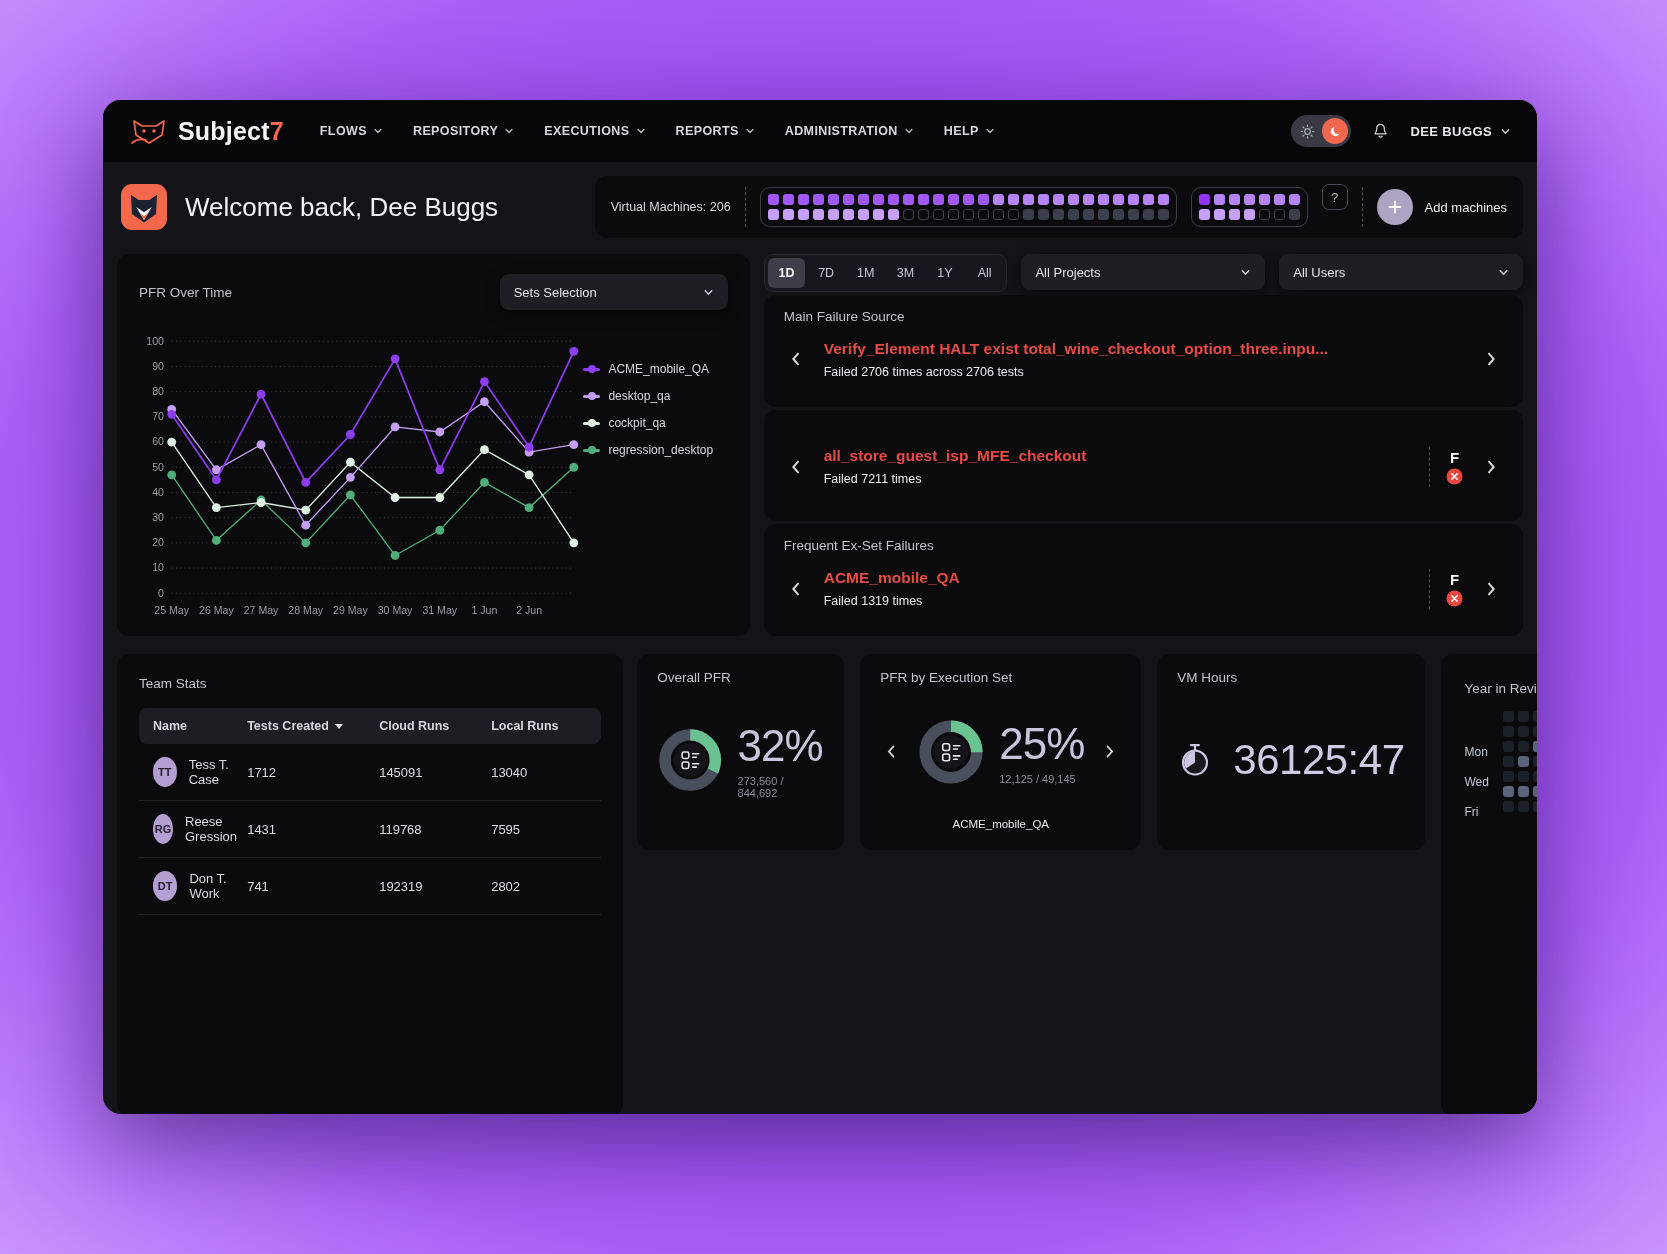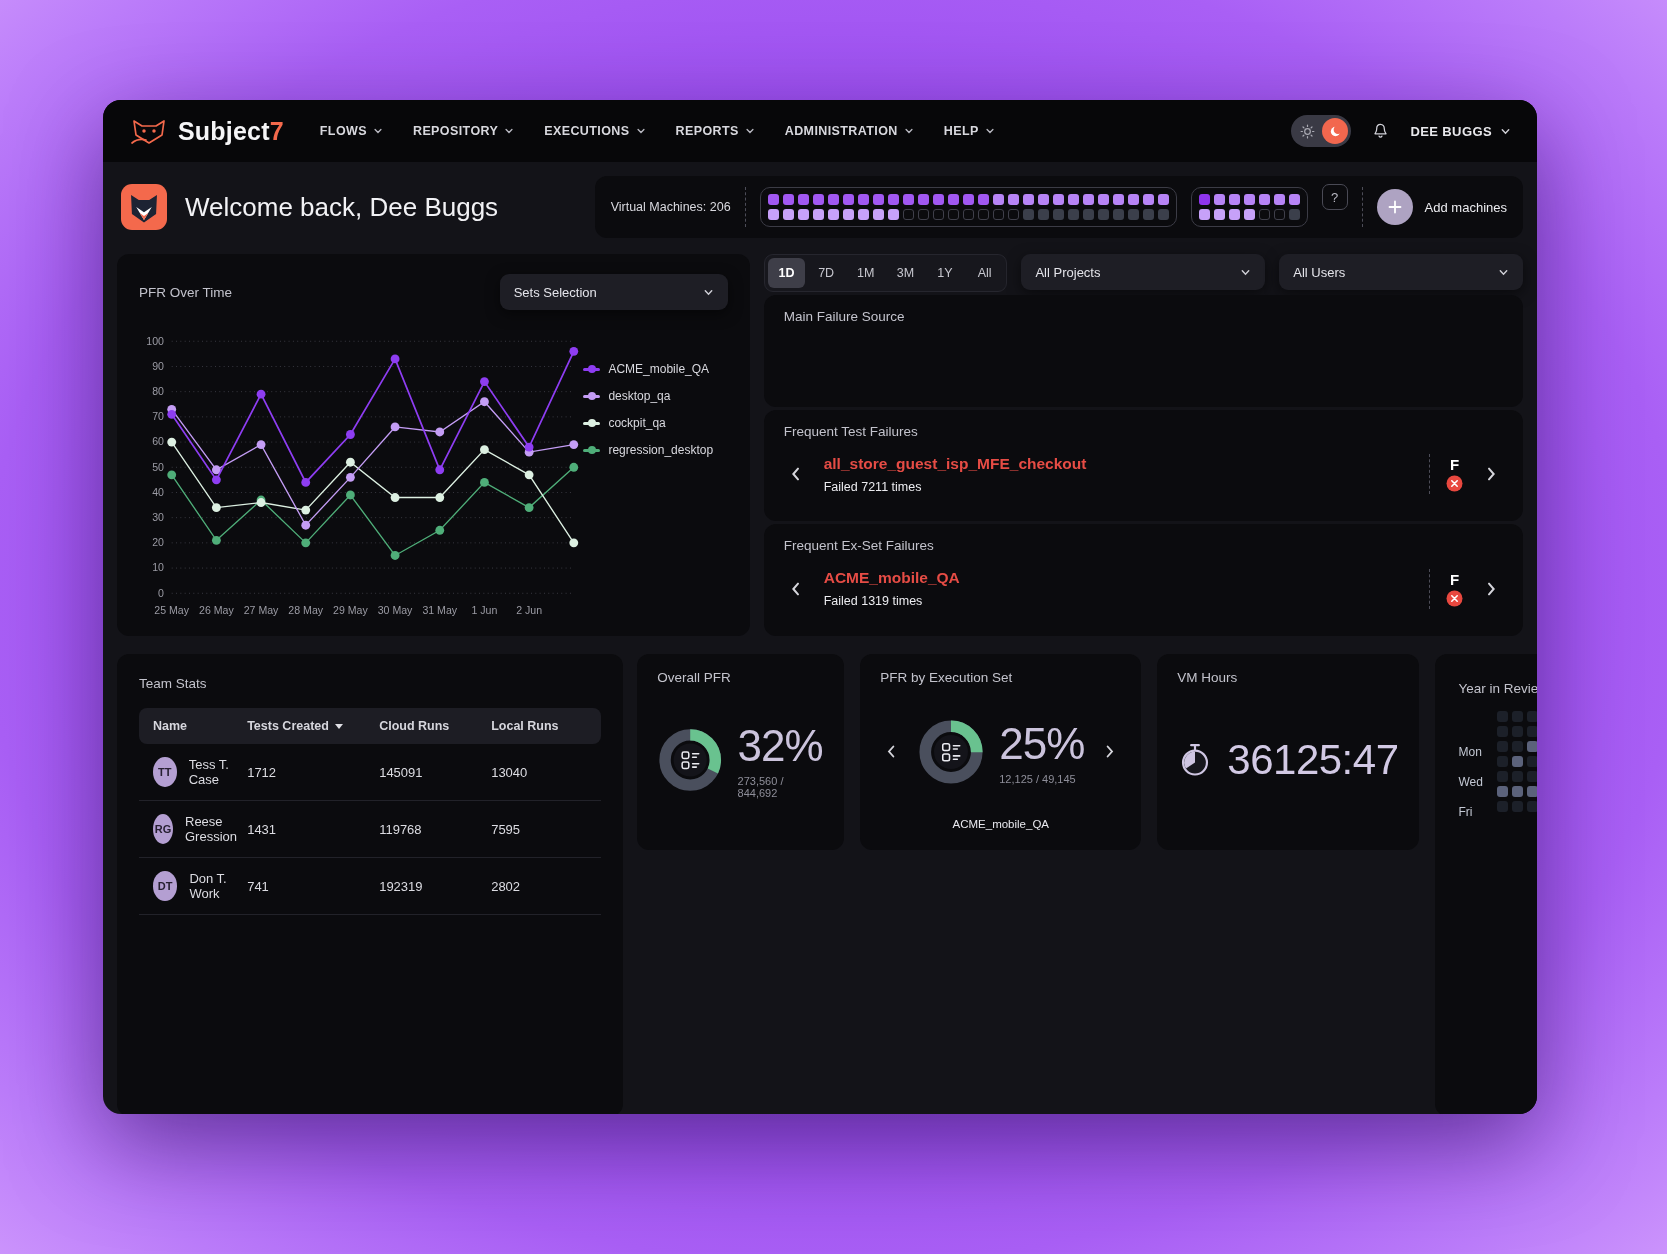--- a/index.html
+++ b/index.html
@@ -77,21 +77,21 @@
   .t-name{display:flex;align-items:center;gap:12px}
   .mini-avatar{width:30px;height:30px;border-radius:50%;background:#b49fd2;color:#272032;font-size:11px;font-weight:700;display:flex;align-items:center;justify-content:center}
   .sort-caret{display:inline-block;width:0;height:0;border-left:4.5px solid transparent;border-right:4.5px solid transparent;border-top:5px solid #e0e0e6;margin-left:6px;vertical-align:middle}
   .right-bottom{display:flex;flex-direction:row;gap:16px}
   .stats-row{display:grid;grid-template-columns:1fr 1fr 1.18fr;gap:16px}
   .stat-card{height:196px;padding:16px 20px;box-sizing:border-box;display:flex;flex-direction:column}
   .stat-body{flex:1;display:flex;align-items:center;justify-content:center;gap:14px}
   .big-num{font-size:44px;font-weight:300;color:#cbc3dc;letter-spacing:-1px}
   .fraction{font-size:11px;color:#8e8e99;margin-top:4px}
   .stat-sub{text-align:center;color:#e8e8ee;font-size:11.5px;height:16px}
-  .vm-hours-body{flex:1;display:flex;align-items:center;justify-content:center;gap:14px}
+  .vm-hours-body{flex:1;display:flex;align-items:center;justify-content:center;gap:20px}
   .vm-hours-num{font-size:42px;font-weight:300;color:#d2c9e4;letter-spacing:-.5px}
   
   .year-card{flex:1;padding:18px 24px;box-sizing:border-box;display:flex;flex-direction:column}
   .toggle{background:#121217;border:1px solid #3a3a44;border-radius:9px;display:flex;padding:2.5px;gap:2px}
   .toggle-btn{border:none;background:transparent;color:#c4c4cc;font-size:12.5px;padding:6px 14px;border-radius:6px}
   .toggle-btn.active{background:#46464f;color:#fff;font-weight:600}
   .hm-wrap{flex:1;display:flex;justify-content:center;align-items:flex-start;margin-top:6px}
   .hm-inner{position:relative;padding-left:38px}
   .hm-months{position:relative;height:20px}
   .hm-month{position:absolute;top:0;color:#c3c8d3;font-size:12.5px}
@@ -429,24 +429,39 @@
           <div class="select">
             <span>All Users</span>
             <svg width="11" height="11" viewBox="0 0 12 12" fill="none" stroke="#cfcfd6" stroke-width="1.6" stroke-linecap="round">
                 <path d="M2.5 4.2 L6 7.8 L9.5 4.2"></path>
               </svg>
           </div>
         </div>
 
         <section class="card fail-card">
           <span class="card-title">Main Failure Source</span>
+          <div class="fail-body">
+            <button class="car-btn">
+                <svg width="16" height="16" viewBox="0 0 12 12" fill="none" stroke="#d6d6dc" stroke-width="1.5" stroke-linecap="round">
+                  <path d="M7.5 2 L4 6 L7.5 10"></path>
+                </svg>
+              </button>
+            <div class="fail-text">
+              <div class="fail-link">Verify_Element HALT exist total_wine_checkout_option_three.inpu...</div>
+              <div class="fail-sub">Failed 2706 times across 2706 tests</div>
+            </div>
+            <button class="car-btn">
+                <svg width="16" height="16" viewBox="0 0 12 12" fill="none" stroke="#d6d6dc" stroke-width="1.5" stroke-linecap="round">
+                  <path d="M4.5 2 L8 6 L4.5 10"></path>
+                </svg>
+              </button>
+          </div>
         </section>
 
         <section class="card fail-card">
-          <span class="card-title">Frequent Test Failures</span>
           <div class="fail-body">
             <button class="car-btn">
                 <svg width="16" height="16" viewBox="0 0 12 12" fill="none" stroke="#d6d6dc" stroke-width="1.5" stroke-linecap="round">
                   <path d="M7.5 2 L4 6 L7.5 10"></path>
                 </svg>
               </button>
             <div class="fail-text">
               <div class="fail-link">all_store_guest_isp_MFE_checkout</div>
               <div class="fail-sub">Failed 7211 times</div>
             </div>

